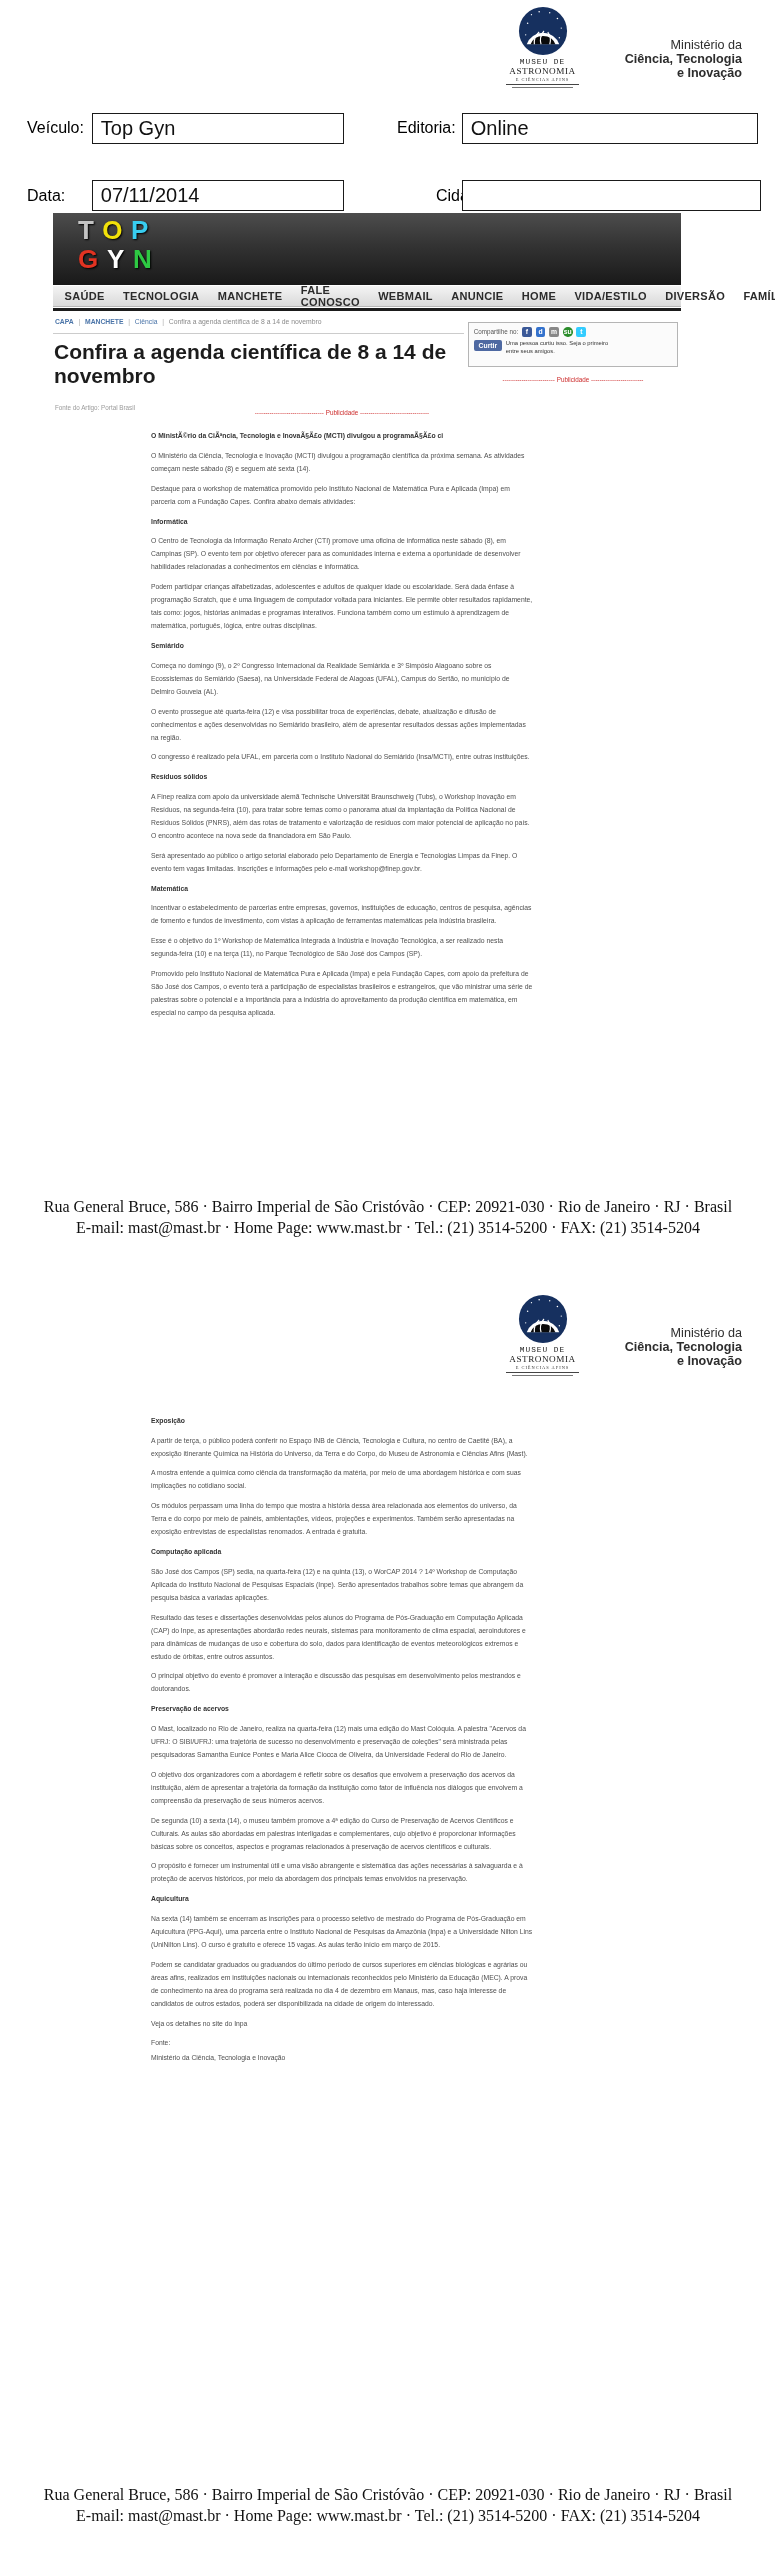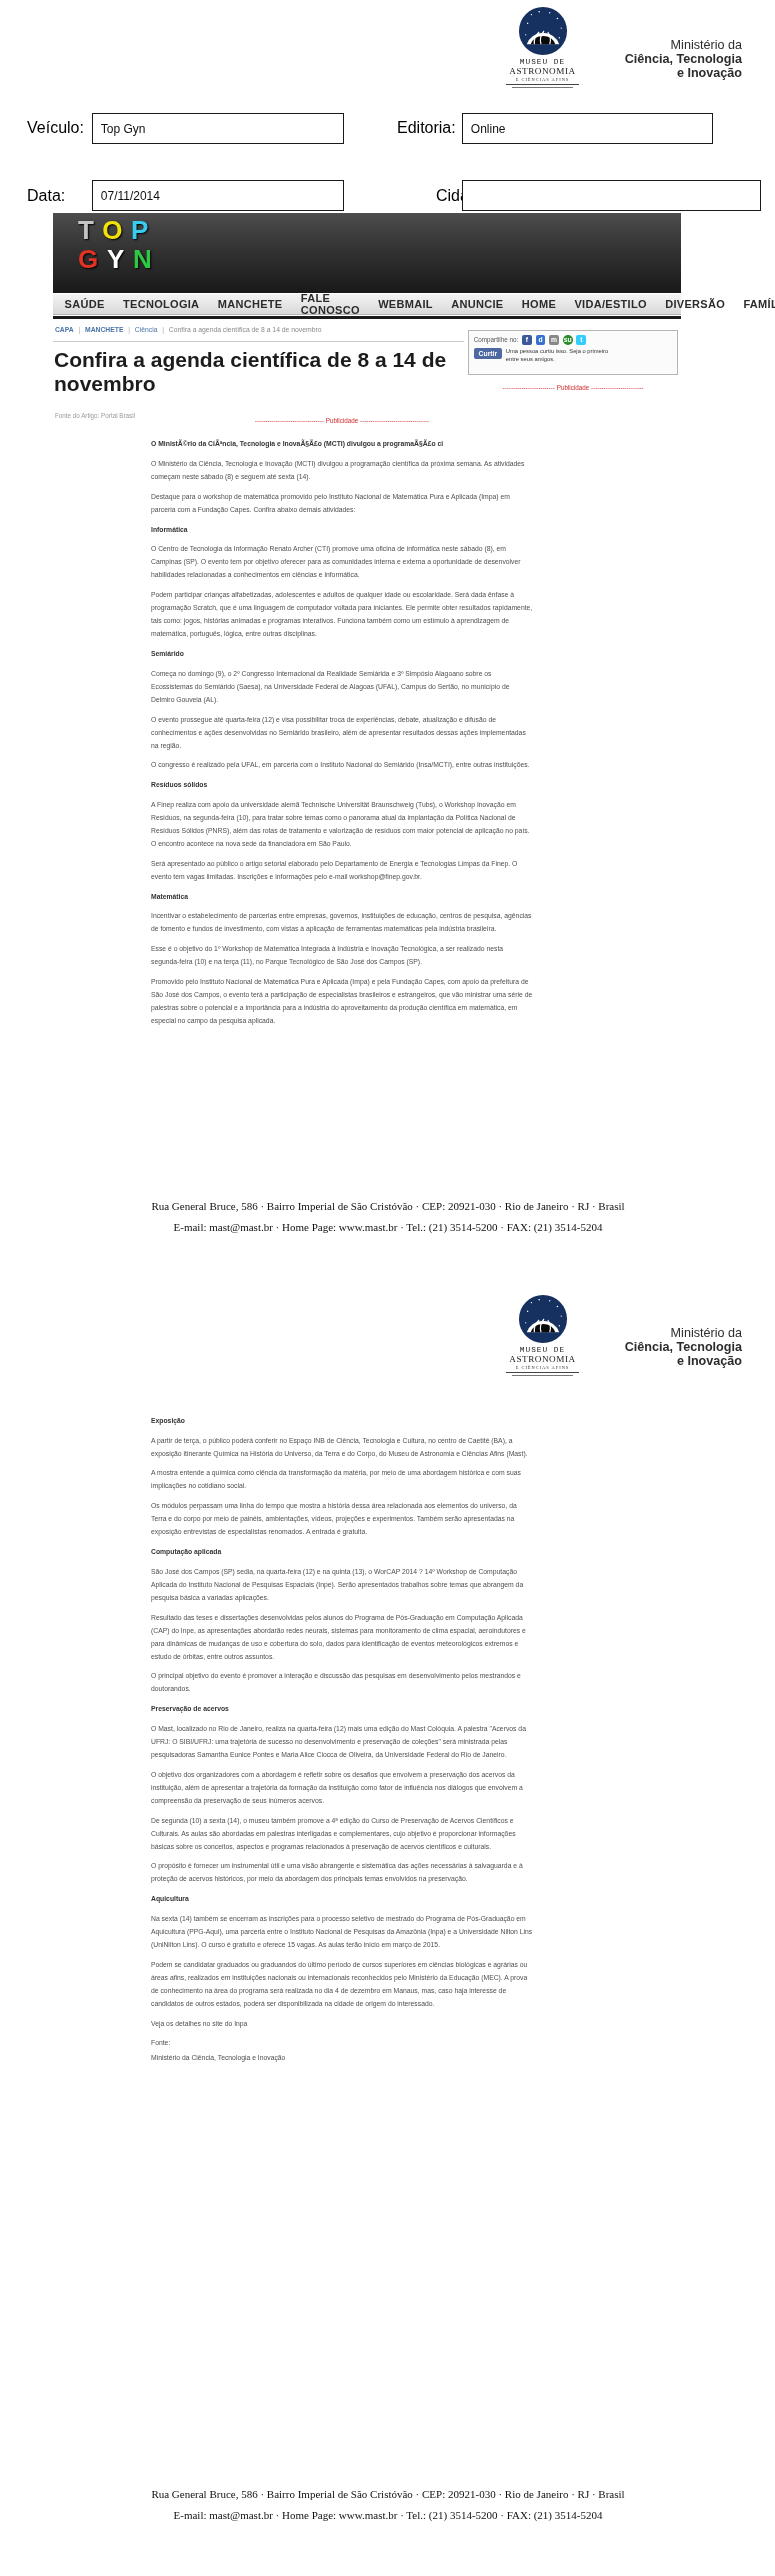--- a/index.html
+++ b/index.html
@@ -15,27 +15,27 @@
   .mus-rule{height:1px;background:#444;margin:1.9px 3.9px 0 3.9px;}
   .mus-rule2{height:1px;background:#777;margin:1.9px 9.7px 0 9.7px;}
   .ministry{position:absolute;width:145px;font-size:12.6px;line-height:14px;color:#2d2d2d;text-align:right;}
   .ministry .m1{font-weight:normal;}
   .ministry .m2,.ministry .m3{font-weight:bold;}
   .ministry .m3{margin-left:19.4px;}
 
   
   .flabel{position:absolute;font-size:16px;color:#000;}
   .fbox{position:absolute;height:31px;border:1.9px solid #1a1a1a;background:#fff;
-        font-size:12px;color:#111;padding:0 0 0 7.8px;box-sizing:border-box;
+        font-size:20px;color:#111;padding:0 0 0 7.8px;box-sizing:border-box;
         font-family:"Liberation Sans",sans-serif;line-height:29px;}
   input.fbox{outline:none;}
 
   
   #site{position:absolute;left:53px;top:213px;width:628px;}
-  #site-header{position:relative;height:80px;
+  #site-header{position:relative;height:72px;
      background:linear-gradient(180deg,#4d4d4d 0%,#333 45%,#191919 100%);}
   .tg-logo{position:absolute;left:25px;top:2.9px;font-weight:900;font-size:26px;
      line-height:29px;letter-spacing:8.7px;text-shadow:1px 1px 1.9px #000;}
   .lt-t{color:#c4c4c4;} .lt-o{color:#f2e10a;} .lt-p{color:#38cdf0;}
   .lt-g{color:#e23322;} .lt-y{color:#ffffff;} .lt-n{color:#2ec943;}
   #site-nav{height:20.4px;background:linear-gradient(180deg,#f4f4f4,#d9d9d9);
      border-top:1px solid #fff;border-bottom:1px solid #b5b5b5;
      display:flex;align-items:center;padding:0 11.6px;gap:18.4px;
      font-size:11px;font-weight:bold;color:#2b2b2b;letter-spacing:0.3px;}
   #site-thick-rule{height:2.9px;background:#1b1b1b;margin-top:1px;}
@@ -68,21 +68,21 @@
 
   
   .body-col{position:absolute;width:382px;font-size:6.8px;line-height:13px;color:#4f4f4f;}
   #body1{top:118px;left:98px;}
   .bp{margin:0 0 6.8px 0;}
   .bh{font-weight:bold;color:#333;margin:2.9px 0 6.8px 0;}
   .bb{font-weight:bold;color:#333;margin:0 0 6.8px 0;}
 
   
   .page-footer{position:absolute;left:0;width:776px;text-align:center;
-     font-family:"Liberation Serif",serif;font-size:11px;line-height:21.3px;color:#111;}
+     font-family:"Liberation Serif",serif;font-size:16px;line-height:21.3px;color:#111;}
 
   
   #body2{position:absolute;left:151px;top:1411px;width:382px;
      font-size:6.8px;line-height:13px;color:#4f4f4f;}
 </style>
 </head>
 <body>
 
 <div id="page">
 
@@ -113,21 +113,21 @@
 
   <div class="ministry" style="left:597px;top:38px;">
     <div class="m1">Ministério da</div>
     <div class="m2">Ciência, Tecnologia</div>
     <div class="m3">e Inovação</div>
   </div>
 
   <div class="flabel" style="left:27px;top:119px;">Veículo:</div>
   <input class="fbox" style="left: 92px; top: 113px; width: 252px;" type="text" value="Top Gyn">
   <div class="flabel" style="left:397px;top:119px;">Editoria:</div>
-  <input class="fbox" style="left: 462px; top: 113px; width: 251px;" type="text" value="Online">
+  <input class="fbox" style="left: 462px; top: 113px; width: 296px;" type="text" value="Online">
   <div class="flabel" style="left:27px;top:187px;">Data:</div>
   <input class="fbox" style="left: 92px; top: 180px; width: 252px;" type="text" value="07/11/2014">
   <div class="flabel" style="left:412px;top:187px;margin-left:24px;">Cidade:</div>
   <input class="fbox" style="left: 462px; top: 180px; width: 299px;" type="text" value="">
 
   <div id="site">
 
     <div id="site-header">
       <div class="tg-logo">
         <div><span class="lt-t">T</span><span class="lt-o">O</span><span class="lt-p">P</span></div>

